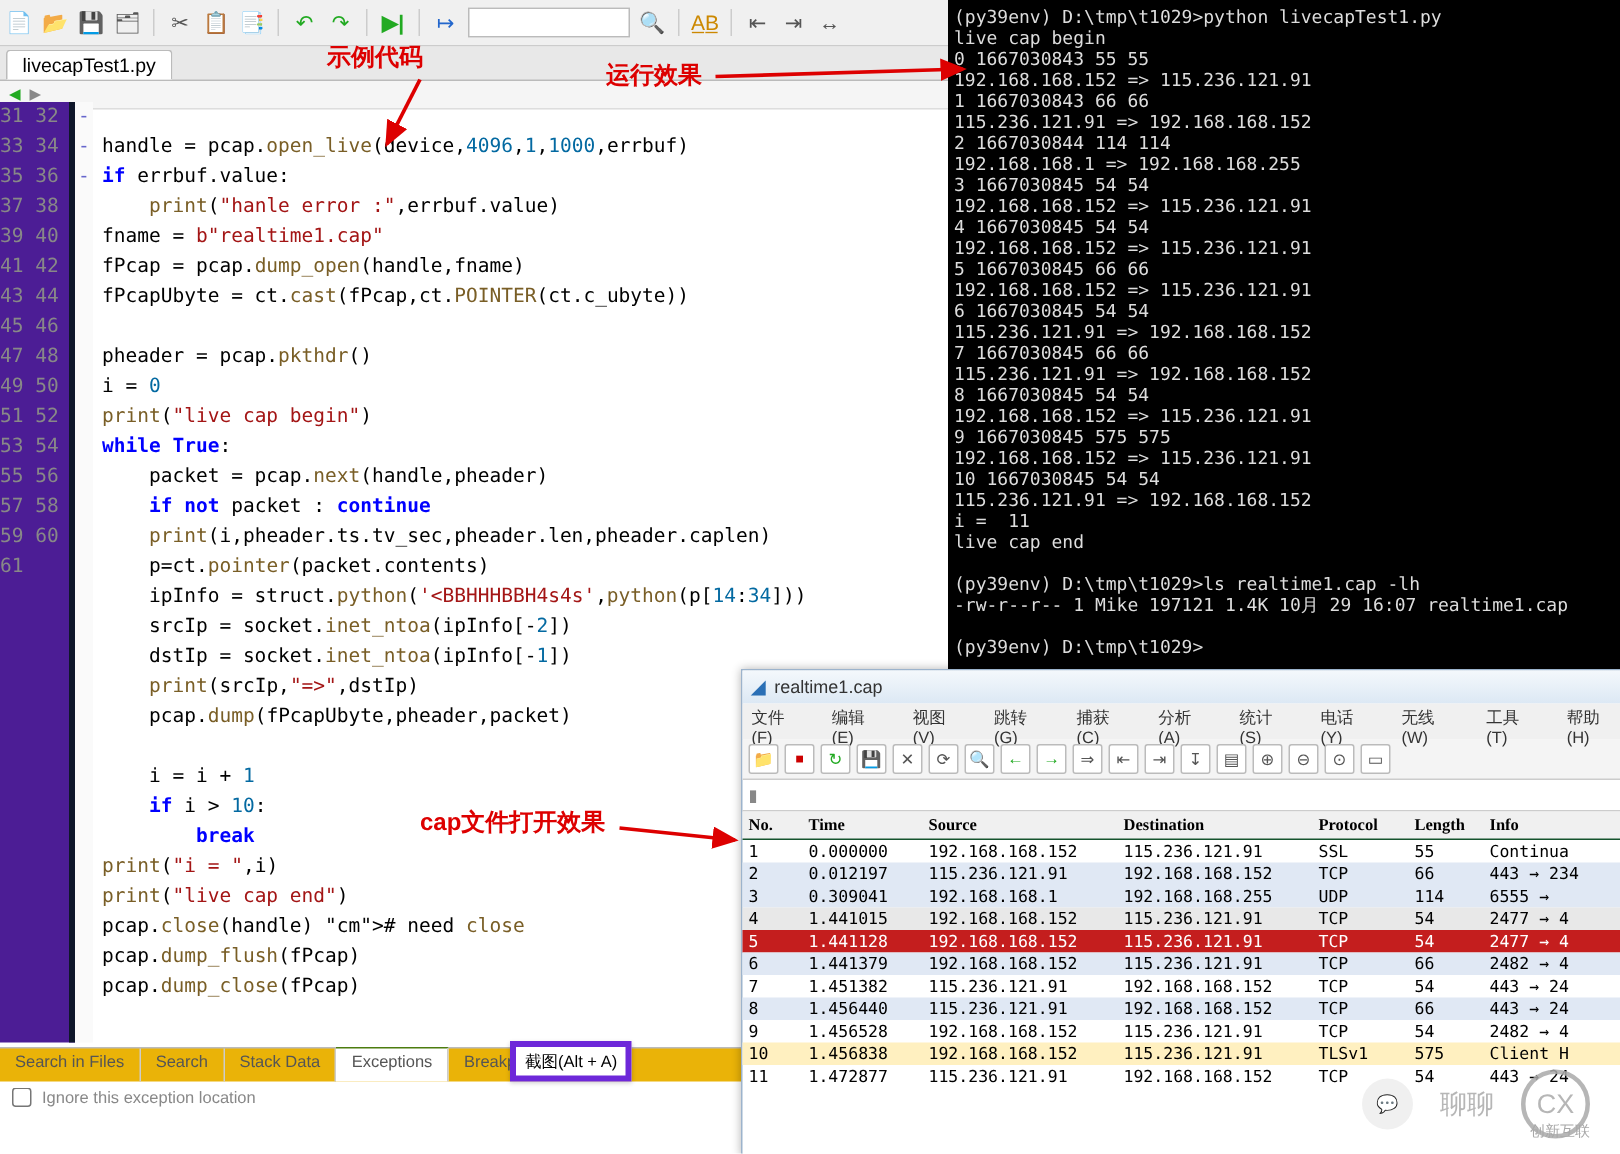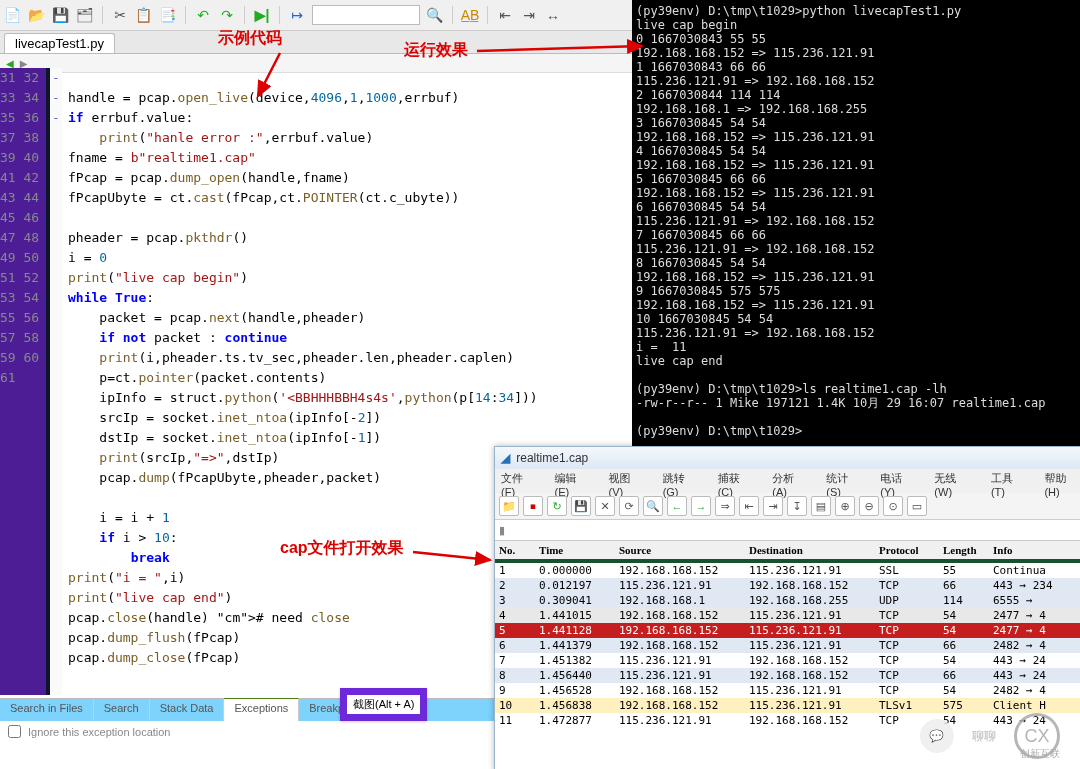--- a/index.html
+++ b/index.html
@@ -12,51 +12,51 @@
   .navstrip{height:18px;background:#f5f5f5;display:flex;align-items:center;gap:6px;padding-left:6px;border-bottom:1px solid #ddd}
   .nav-arrow{font-size:10px}
   .editor{position:absolute;left:0;top:68px;width:640px;bottom:74px;display:flex;font-family:Consolas,monospace;font-size:13px;line-height:20px}
   .gutter{width:40px;background:#4c1d95;color:#888;text-align:left;padding-right:6px;border-right:4px solid #0f172a}
   .foldcol{width:12px;background:#fafafa;color:#66c;text-align:center}
   .code{flex:1;white-space:pre;padding-left:6px;overflow:hidden}
   .kw{color:#00f;font-weight:bold}
   .str{color:#a31515}
   .num{color:#0369a1}
   .fn{color:#795e26}
-  .bottom-tabs{position:absolute;left:0;bottom:48px;width:640px;height:22px;border-top:1px solid #bbb;background:#7dd3fc;display:flex;font-size:11px}
+  .bottom-tabs{position:absolute;left:0;bottom:48px;width:640px;height:22px;border-top:1px solid #bbb;background:#eab308;display:flex;font-size:11px}
   .btab{padding:3px 10px;border-right:1px solid #ccc;color:#555}
   .btab.active{background:#fff;border-top:1px solid #4d7c0f;margin-top:-1px}
   .ignore{position:absolute;left:4px;bottom:28px;font-size:11px;color:#888;display:flex;align-items:center;gap:4px}
   
   .term{position:absolute;right:0;top:0;width:440px;height:446px;background:#000;color:#ddd;font-family:Consolas,monospace;font-size:12px;line-height:14px;white-space:pre;padding:4px;overflow:hidden}
   
   .ws{position:absolute;left:494px;top:446px;width:586px;height:323px;border:1px solid #9cb3cc;background:#fff;box-shadow:0 0 6px rgba(0,0,0,.3)}
   .ws-titlebar{height:22px;background:linear-gradient(#f4f8fc,#dce8f4);display:flex;align-items:center;padding:0 6px;font-size:12px;color:#333;gap:6px}
   .shark{color:#2a6fb5;font-weight:bold}
   .ws-menu{height:20px;background:#f0f0f0;display:flex;gap:24px;padding:2px 6px;font-size:11px;color:#333}
   .ws-tool{height:26px;background:#f4f4f4;border-bottom:1px solid #ccc;display:flex;align-items:center;gap:4px;padding:0 4px}
   .ws-ico{width:18px;height:18px;border:1px solid #bbb;border-radius:2px;background:#fff;font-size:11px;display:flex;align-items:center;justify-content:center;color:#555}
   .ws-filter{height:20px;border-bottom:1px solid #ccc;display:flex;align-items:center;padding:0 4px;font-size:11px;color:#888;gap:4px}
   .ws-filter input{flex:1;border:1px solid #bbb;height:16px;font-size:11px;padding:0 4px}
   .ws-head,.ws-row{display:grid;grid-template-columns:40px 80px 130px 130px 64px 50px 1fr;font-size:11px;font-family:Consolas,monospace}
-  .ws-head{background:#f0f0f0;border-bottom:4px solid #14532d;font-weight:bold;font-family:"Segoe UI";padding:2px 0}
+  .ws-head{background:#f0f0f0;border-bottom:1px solid #14532d;font-weight:bold;font-family:"Segoe UI";padding:2px 0}
   .ws-head>div,.ws-row>div{padding:1px 4px;overflow:hidden;white-space:nowrap}
   .ws-row.blue{background:#e0e8f4}
   .ws-row.red{background:#c41e1e;color:#fff}
   .ws-row.yel{background:#fff0c0}
   .ws-row.gray{background:#e8e8e8}
   
   .anno{position:absolute;color:#d00;font-size:16px;font-weight:bold;pointer-events:none}
   .arrow-svg{position:absolute;pointer-events:none}
   
   .wm{position:absolute;right:20px;bottom:10px;display:flex;align-items:center;gap:18px;opacity:.85}
-  .wm .char{color:#aaa;font-size:12px}
+  .wm .char{color:#aaa;font-size:18px}
   .wm .cx{width:40px;height:40px;border:3px solid #aaa;border-radius:50%;display:flex;align-items:center;justify-content:center;color:#aaa;font-weight:normal;font-size:18px}
   .wm .label{position:absolute;right:0;bottom:-2px;font-size:10px;color:#999}
-  .screenshot-badge{position:absolute;left:340px;bottom:48px;background:#fff;border:7px solid #6d28d9;padding:2px 6px;font-size:11px;box-shadow:0 1px 3px rgba(0,0,0,.2)}
+  .screenshot-badge{position:absolute;left:340px;bottom:48px;background:#fff;border:4px solid #6d28d9;padding:2px 6px;font-size:11px;box-shadow:0 1px 3px rgba(0,0,0,.2)}
 </style>
 </head>
 <body>
 
 <div class="toolbar">
   <span class="tb-ico">📄</span>
   <span class="tb-ico" style="color:#e6a100">📂</span>
   <span class="tb-ico">💾</span>
   <span class="tb-ico">🗂</span>
   <span class="tb-sep"></span>

